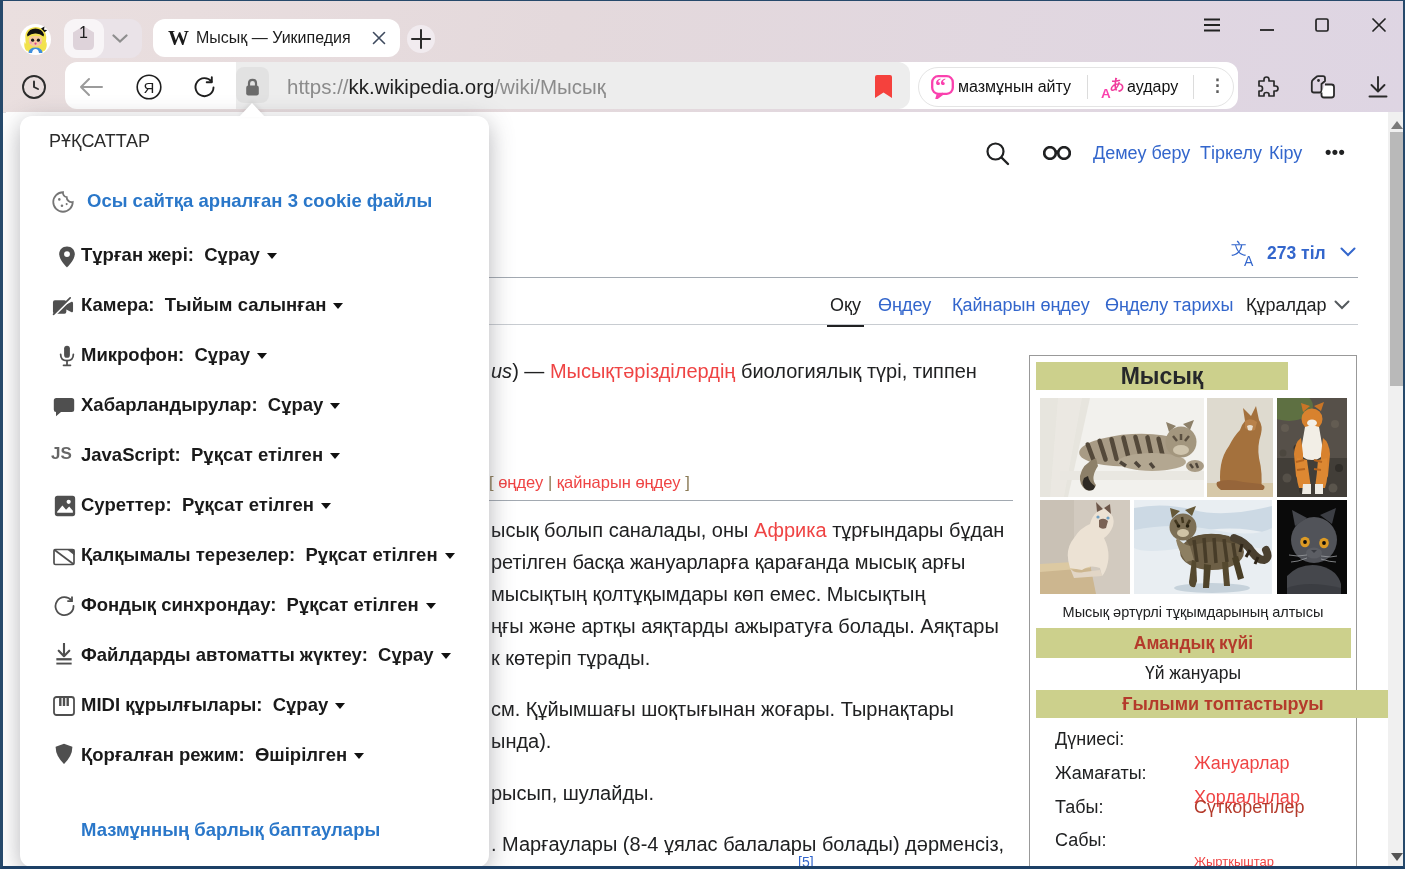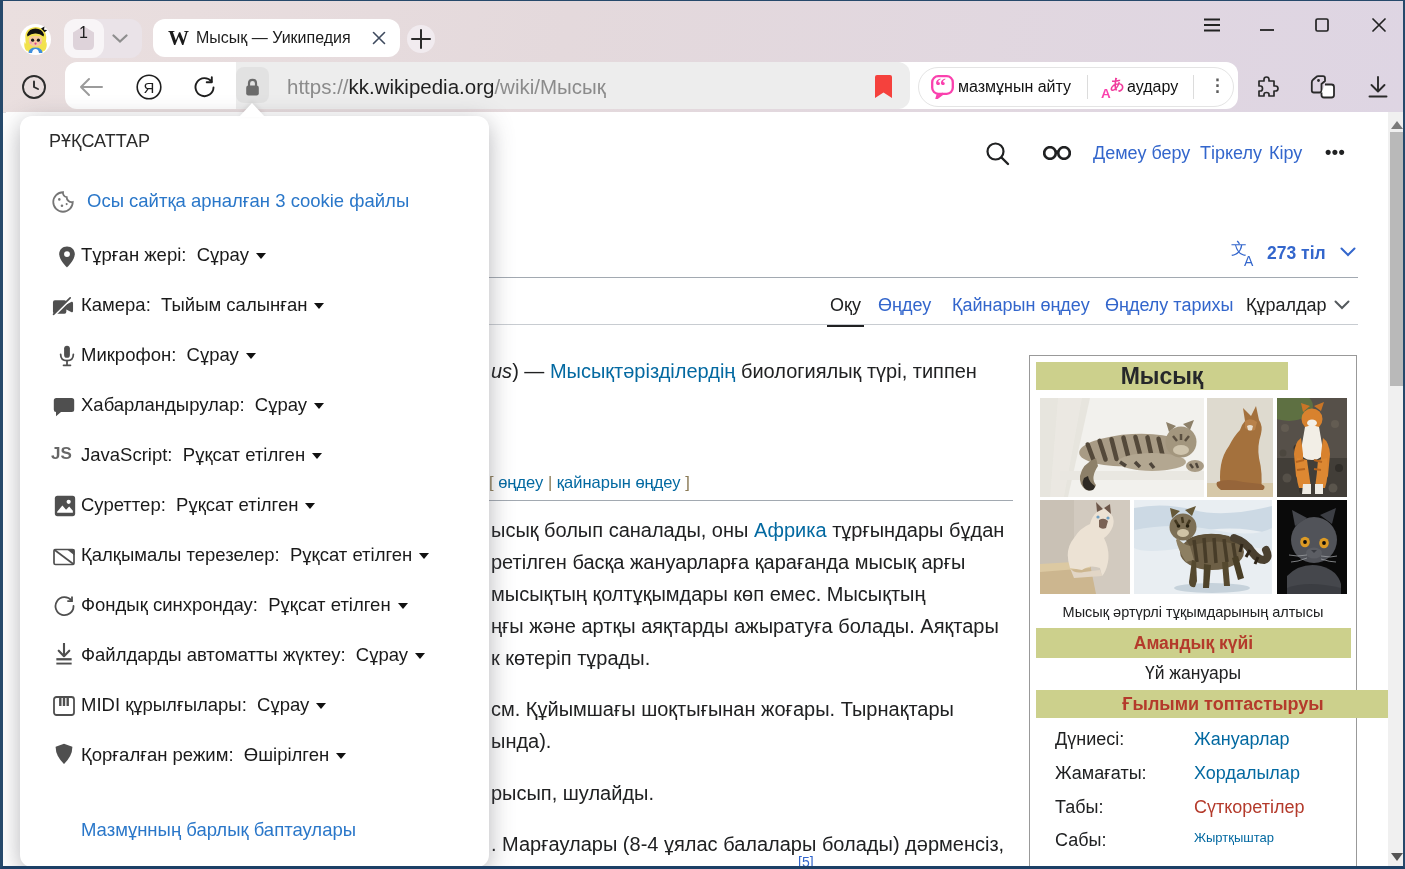--- a/index.html
+++ b/index.html
@@ -22,34 +22,34 @@
   
   #navbar { left:62px; top:61px; width:1173px; height:47px; border-radius:12px; background:#fff; }
   #urlzone { left:233px; top:61px; width:674px; height:47px; background:#ededed; border-radius:0 12px 12px 0; }
   #lockbox { left:233px; top:66px; width:33px; height:36px; background:#e2e2e2; border-radius:8px; }
   #urltext { left:284px; top:74px; font-size:20.5px; color:#8b8b8b; }
   #urltext b { color:#1f1f1f; font-weight:normal; }
   #pill { left:915px; top:66px; width:316px; height:40px; background:#fff; border:1px solid #e4e4e4; border-radius:20px; }
   .pm-txt { font-size:16px; color:#111; }
   
   #page { left:3px; top:111px; width:1382px; height:755px; background:#fff; }
-  .wlink { color:#0369a1; text-decoration:none; }
+  .wlink { color:#ef4444; text-decoration:none;margin-top:24px; }
   .hdrlink { font-size:18px; color:#3366cc; }
   #hr1 { left:180px; top:276px; width:1175px; height:0; border-top:1px solid #a2a9b1; }
   #tabs-border { left:486px; top:323px; width:869px; height:0; border-top:1px solid #c8ccd1; }
   #hr2 { left:486px; top:499px; width:524px; height:0; border-top:1px solid #a2a9b1; }
   .wtext { font-size:20px; color:#202122; white-space:nowrap; }
   
   #infobox { left:1026px; top:354px; width:328px; height:515px; background:#fff; border:1px solid #999; }
   .band { position:absolute; background:#ccd08c; text-align:center; font-weight:bold; display:flex; align-items:center; justify-content:center; }
   
   #panel { left:17px; top:115px; width:469px; height:751px; background:#fff; border-radius:12px;
            box-shadow:0 6px 24px rgba(90,90,100,0.45); }
   #pointer { left:236px; top:102px; width:0; height:0; border-left:13px solid transparent; border-right:13px solid transparent; border-bottom:14px solid #fff; filter:drop-shadow(0 -2px 2px rgba(0,0,0,0.08)); }
-  .prow { position:absolute; left:78px; font-size:18.5px; color:#1a1a1a; white-space:nowrap; }
+  .prow { position:absolute; left:78px; font-size:18.5px; color:#1a1a1a; white-space:nowrap;font-weight:bold; }
   .pico { position:absolute; left:50px; width:22px; height:22px; }
   .caret { display:inline-block; width:0; height:0; border-left:5.5px solid transparent; border-right:5.5px solid transparent; border-top:6.5px solid #111; margin-left:7px; vertical-align:middle; }
   .plink { color:#2a77c9; }
   
   #sbar { left:1385px; top:111px; width:18px; height:755px; background:#f0f0f0; }
   #sthumb { left:1387px; top:131px; width:14px; height:254px; background:#b9b9b9; }
 </style>
 </head>
 <body>
 <div id="win">

